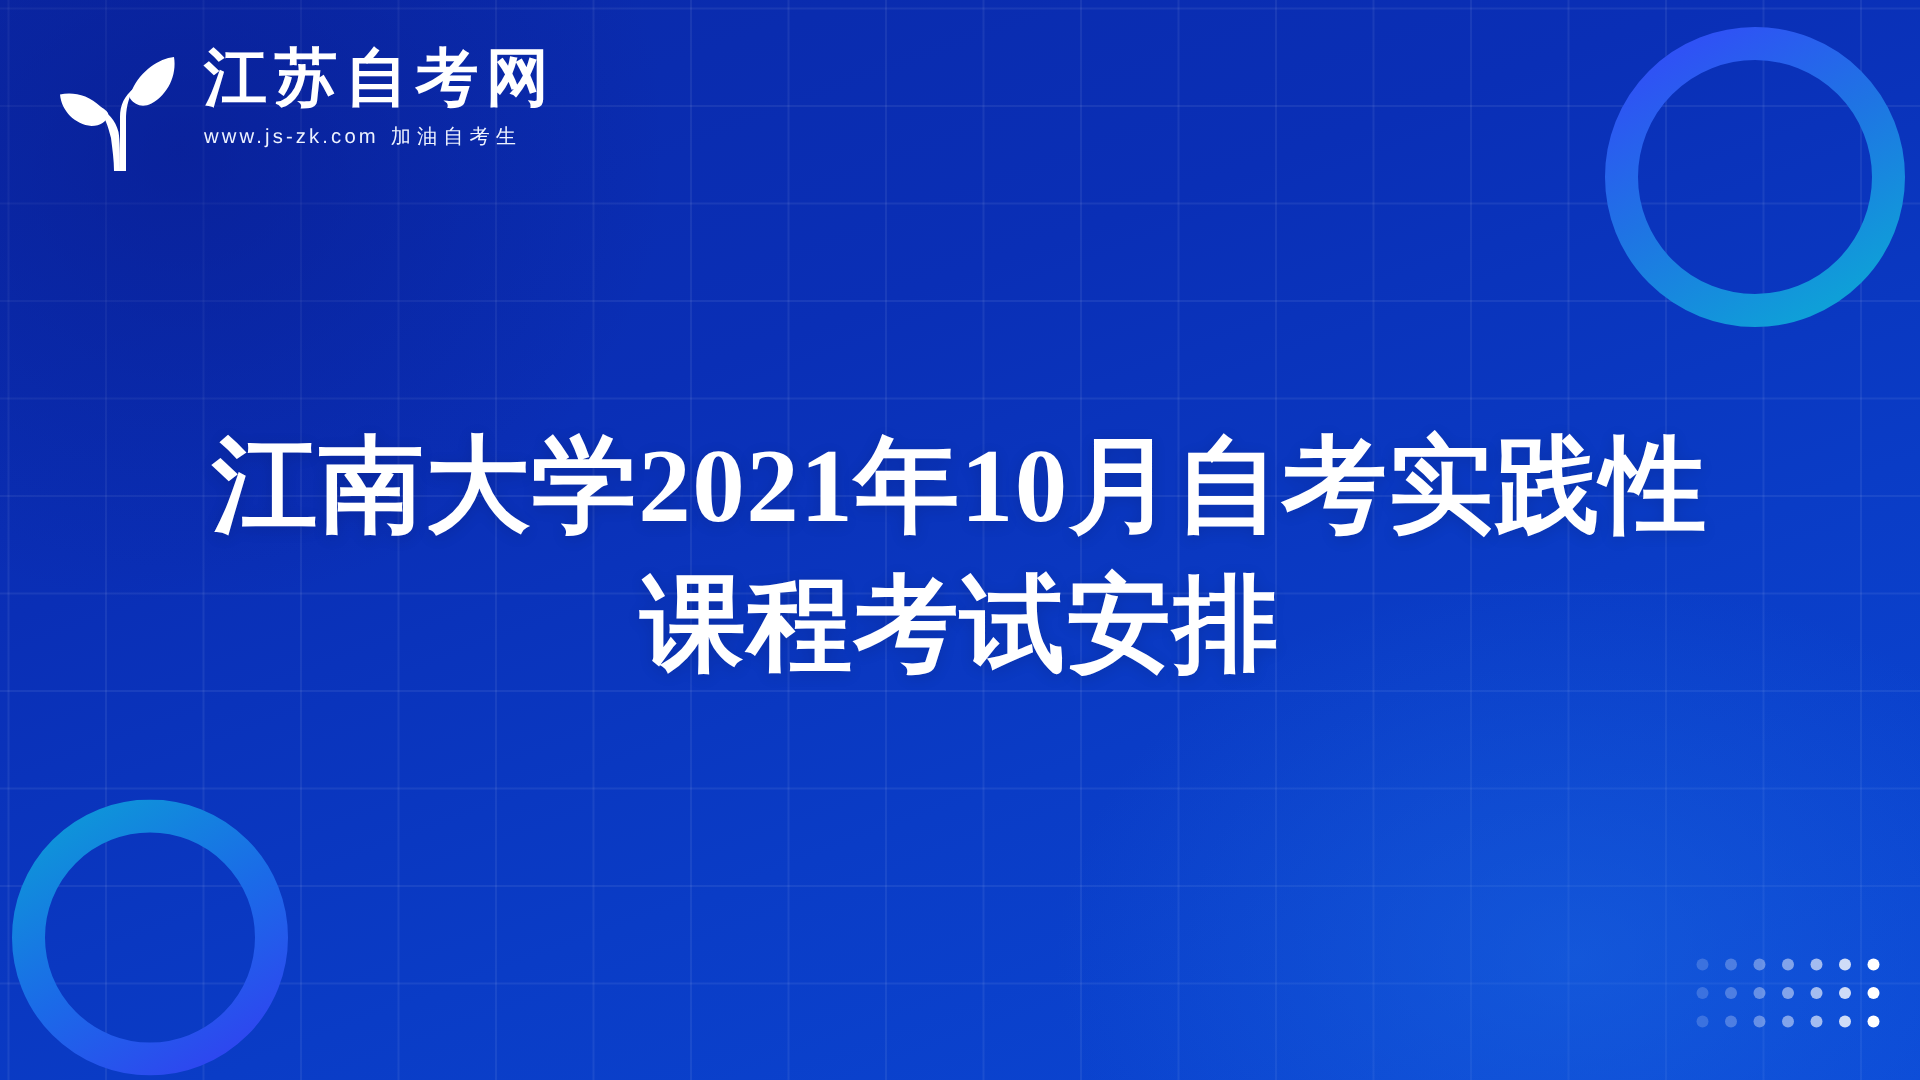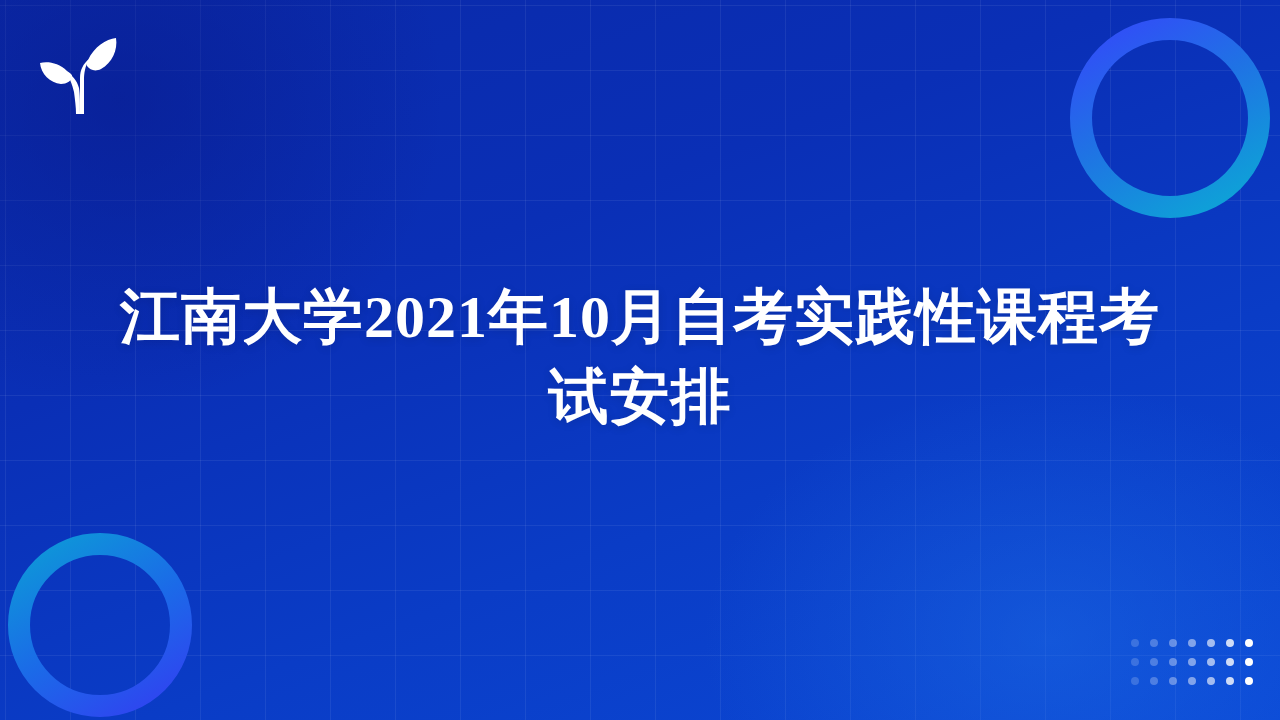--- a/index.html
+++ b/index.html
@@ -104,21 +104,21 @@
   
   .headline {
     position: absolute;
     left: 0;
     right: 0;
     top: 278px;
     text-align: center;
     color: #ffffff;
     font-family: "Liberation Serif", "DejaVu Serif", serif;
     font-weight: 700;
-    font-size: 60px;
+    font-size: 70px;
     line-height: 1.33;
     letter-spacing: 1px;
     padding: 0 110px;
     box-sizing: border-box;
     text-shadow: 0 2px 10px rgba(0,0,0,0.12);
   }
 </style>
 </head>
 <body>
 
@@ -218,19 +218,25 @@
       </div>
   </div>
 
   <div class="logo">
     <svg class="logo-mark" viewBox="0 0 86 86">
       <path d="M44 84 C44 66 44 56 44 48 C44 40 47 34 53 29 C49 37 48 43 48 50 C48 58 48 70 48 84 Z" fill="#ffffff"></path>
       <path d="M44 84 C44 72 44 64 43 58 C41 50 36 45 29 41 C34 48 36 54 38 62 C39 70 40 77 40 84 Z" fill="#ffffff"></path>
       <path d="M52 30 C58 17 70 9 80 8 C82 20 76 33 65 39 C59 42 54 40 51 36 C50 34 50 32 52 30 Z" fill="#ffffff"></path>
       <path d="M31 41 C23 33 12 31 4 33 C5 44 14 53 25 54 C31 54 35 51 36 47 C37 45 34 43 31 41 Z" fill="#ffffff"></path>
     </svg>
+    <div class="logo-text">
+      <div class="logo-title">江苏自考网</div>
+      <div class="logo-sub">
+        <span>www.js-zk.com</span><span class="cn">加油自考生</span>
+      </div>
+    </div>
   </div>
 
   <div class="headline">
     <span>江南大学2021年10月自考实践性课程考试安排</span>
   </div>
 
 </div>
 
 </body></html>

